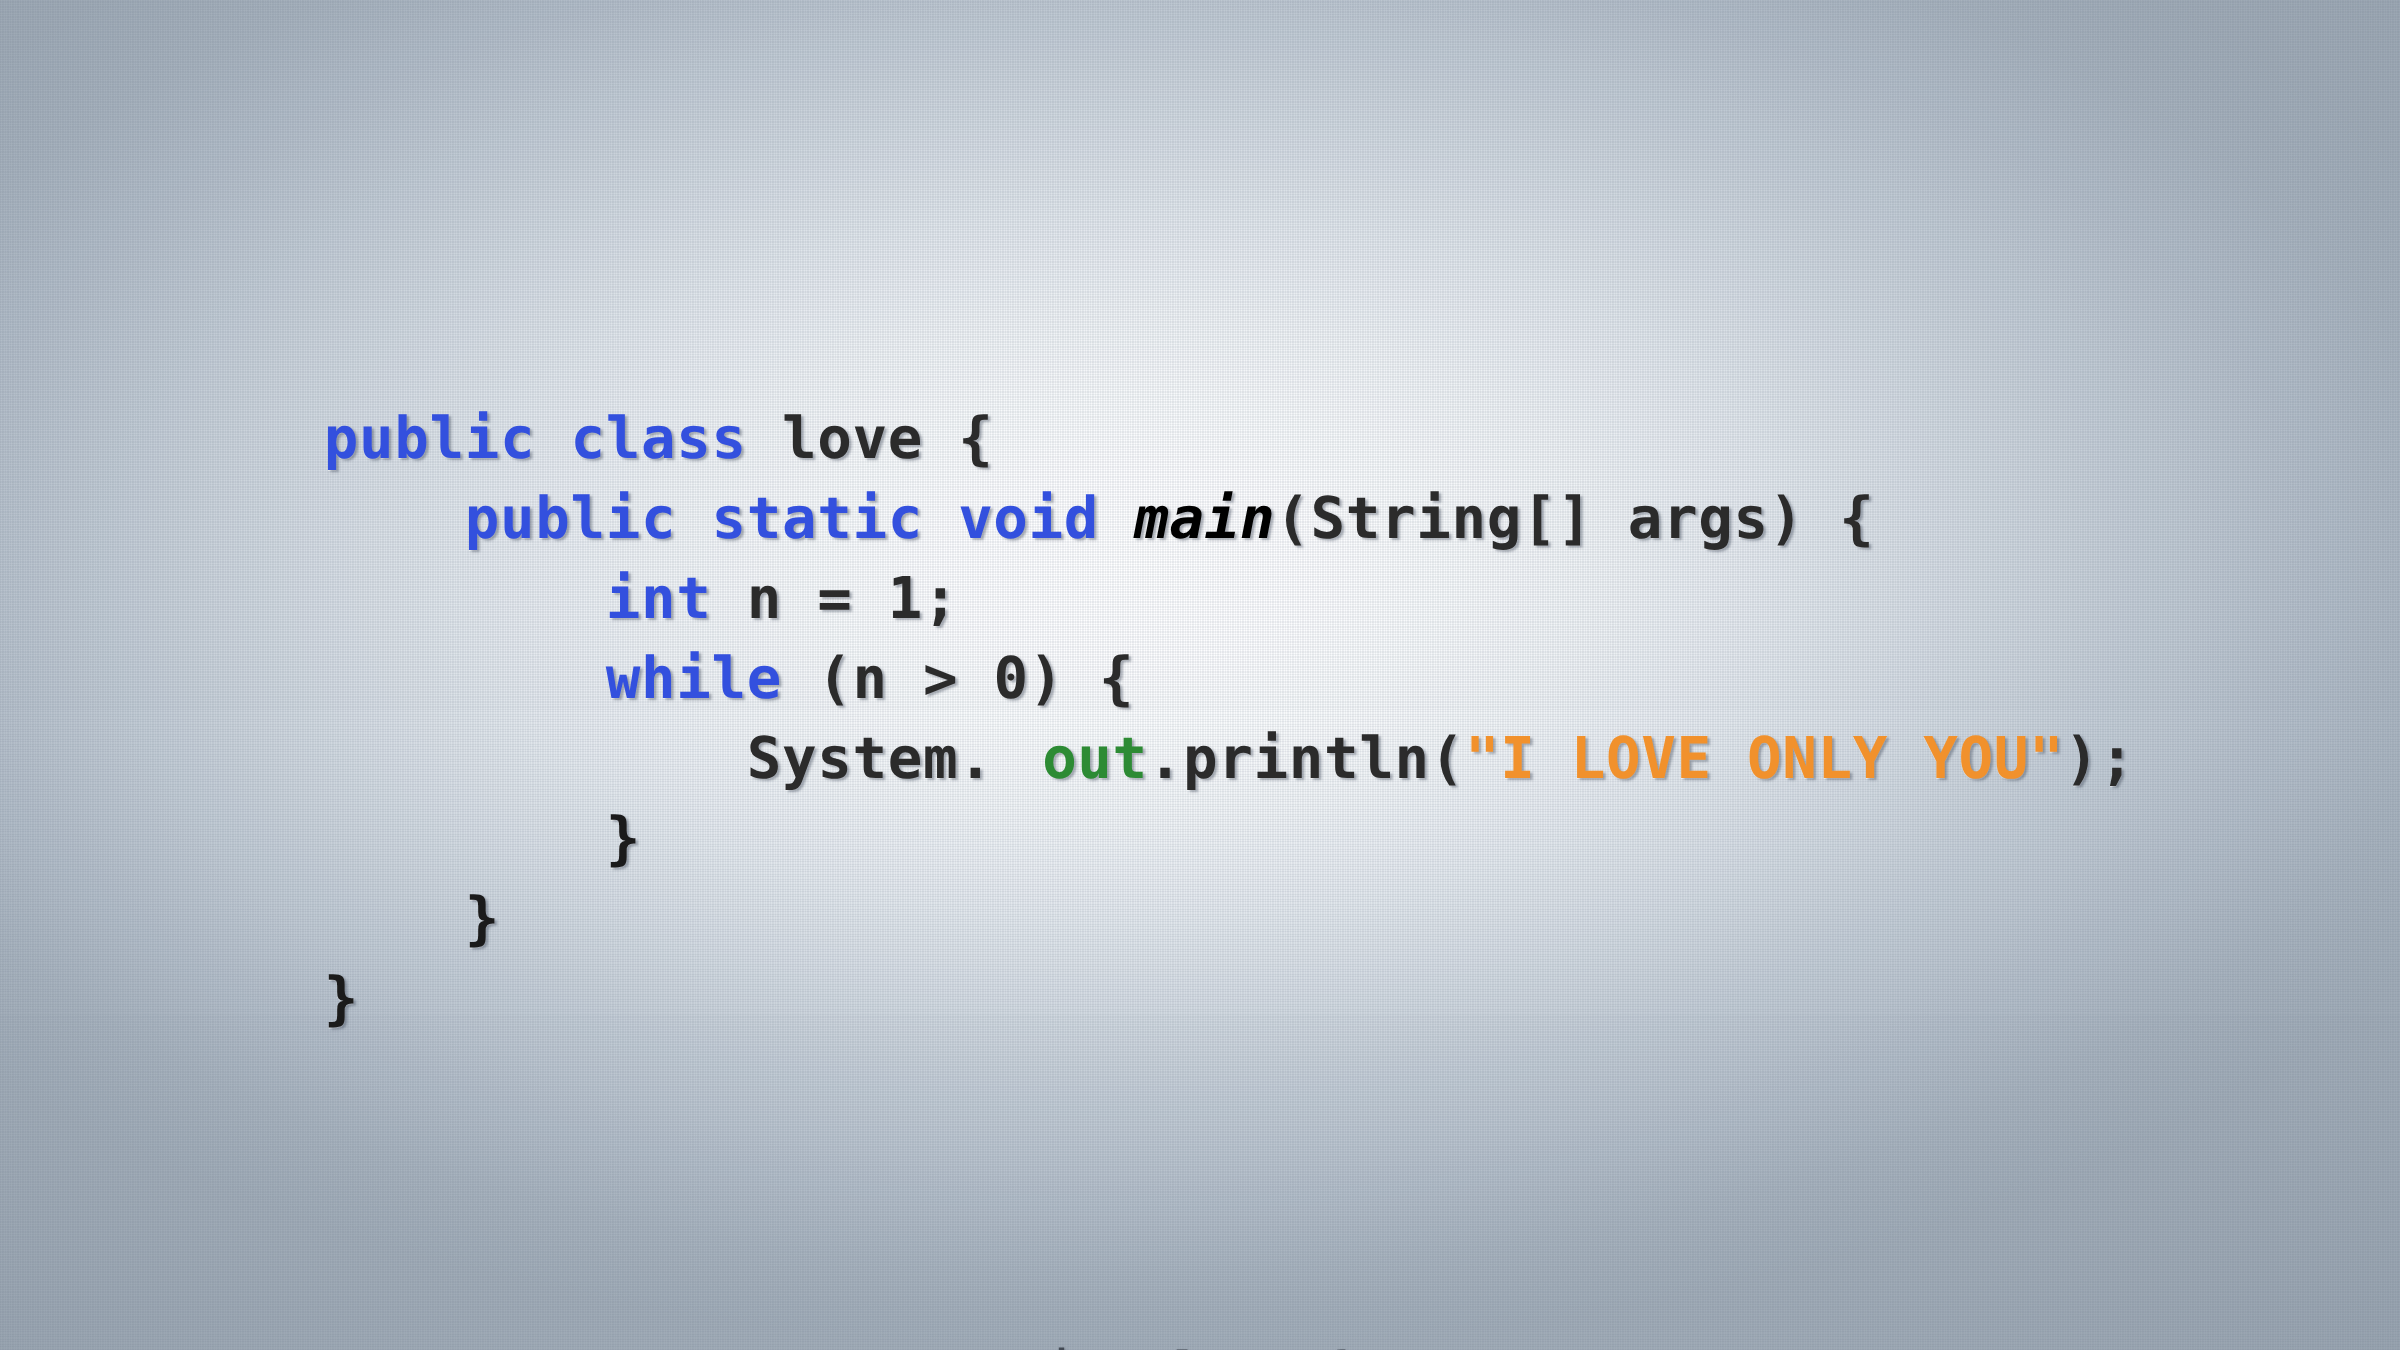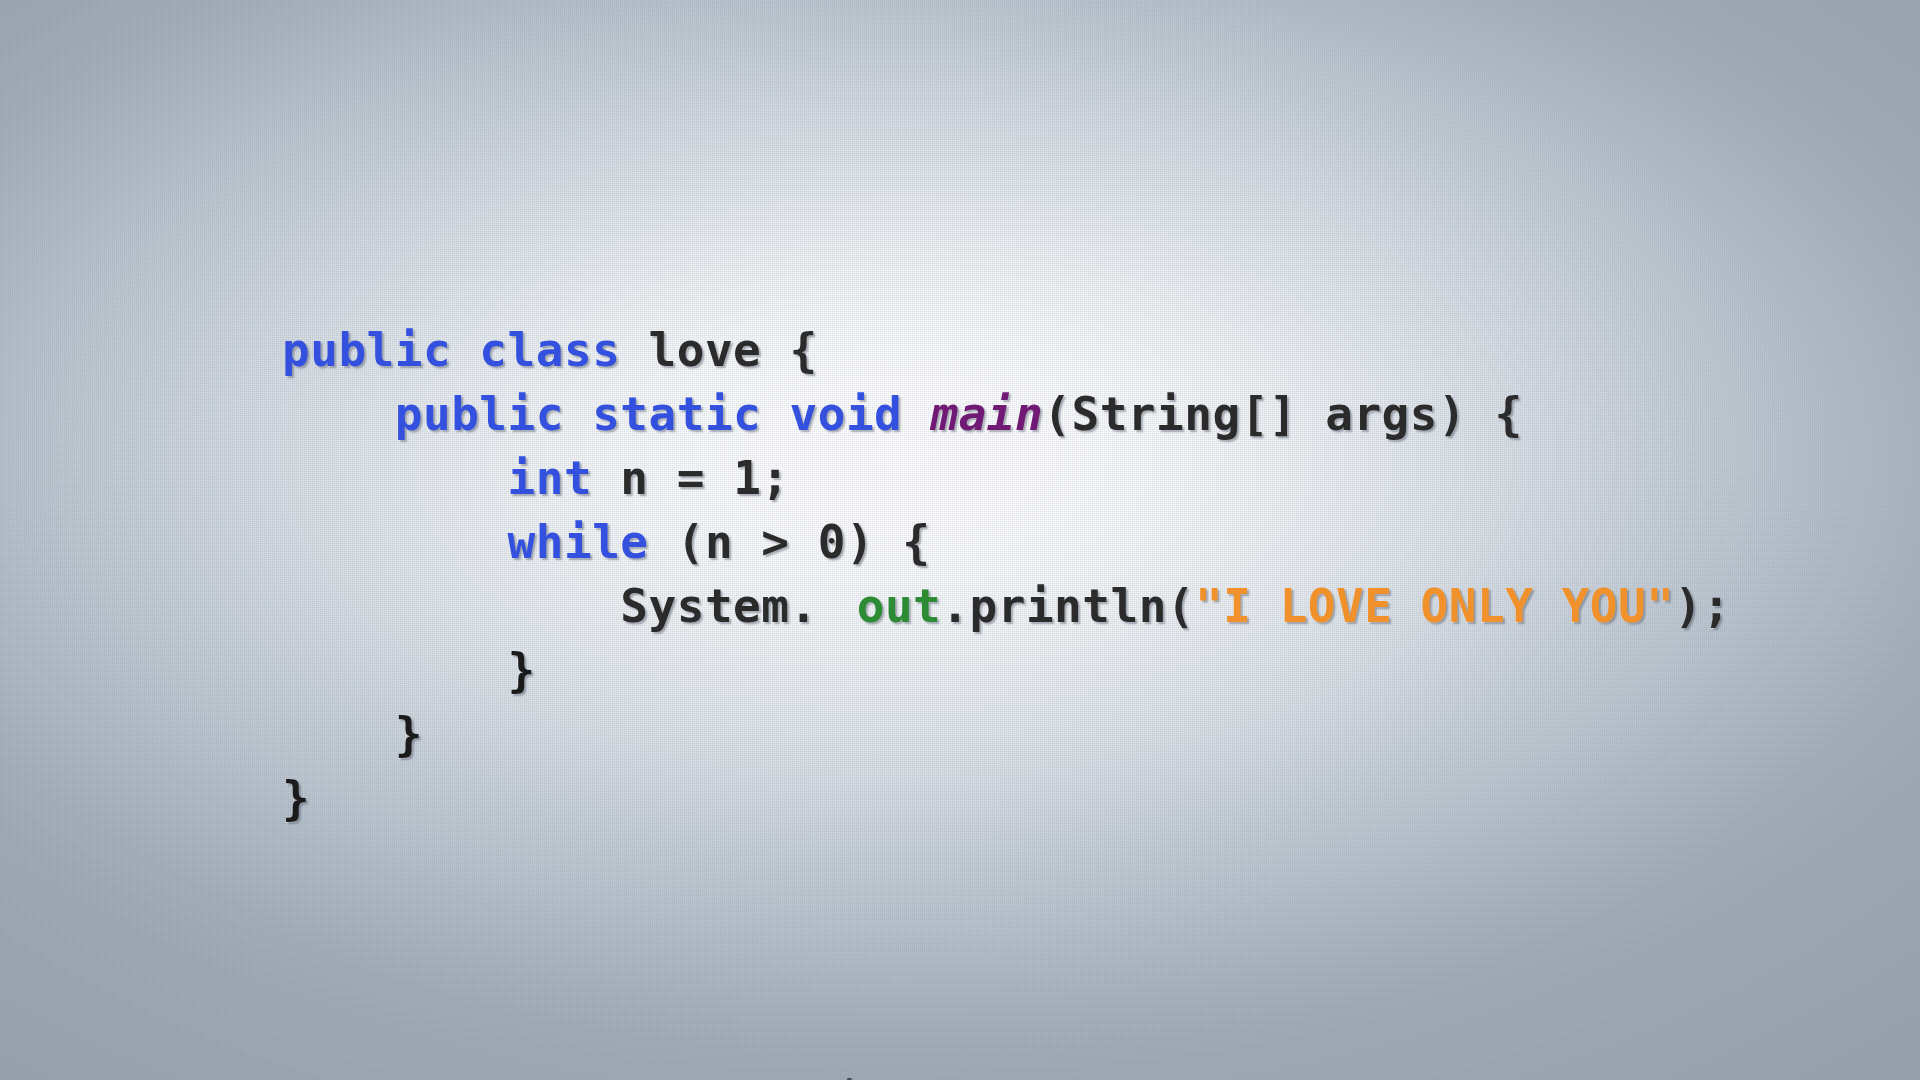--- a/index.html
+++ b/index.html
@@ -50,38 +50,38 @@
     background:radial-gradient(ellipse 78% 78% at 48% 44%,
         rgba(120,132,148,0) 55%,
         rgba(120,132,148,.10) 78%,
         rgba(104,117,133,.22) 100%);
     pointer-events:none;
   }
 
   
   #code-block{
     position:absolute;
-    left:282px;
+    left:259px;
     top:318px;
     font-size:46px;
     line-height:64px;
     font-weight:bold;
     letter-spacing:0.5px;
     white-space:pre;
     color:#2b2b2b;
     text-shadow:
        2px 2px 2px rgba(60,70,85,.42),
        0 1px 0 rgba(255,255,255,.55);
   }
 
   .code-line{ white-space:pre; }
 
   .tok-keyword { color:#3350de; }
   .tok-plain   { color:#2b2b2b; }
-  .tok-method  { color:#701a75; font-style:italic; }
+  .tok-method  { color:#000000; font-style:italic; }
   .tok-field   { color:#2d8b34;margin-left:39px; }
   .tok-string  { color:#f1912c; }
   .tok-brace   { color:#1b1b1b; }
 
   
   #bottom-caption{
     position:absolute;
     left:0; right:0;
     bottom:-30px;
     text-align:center;

